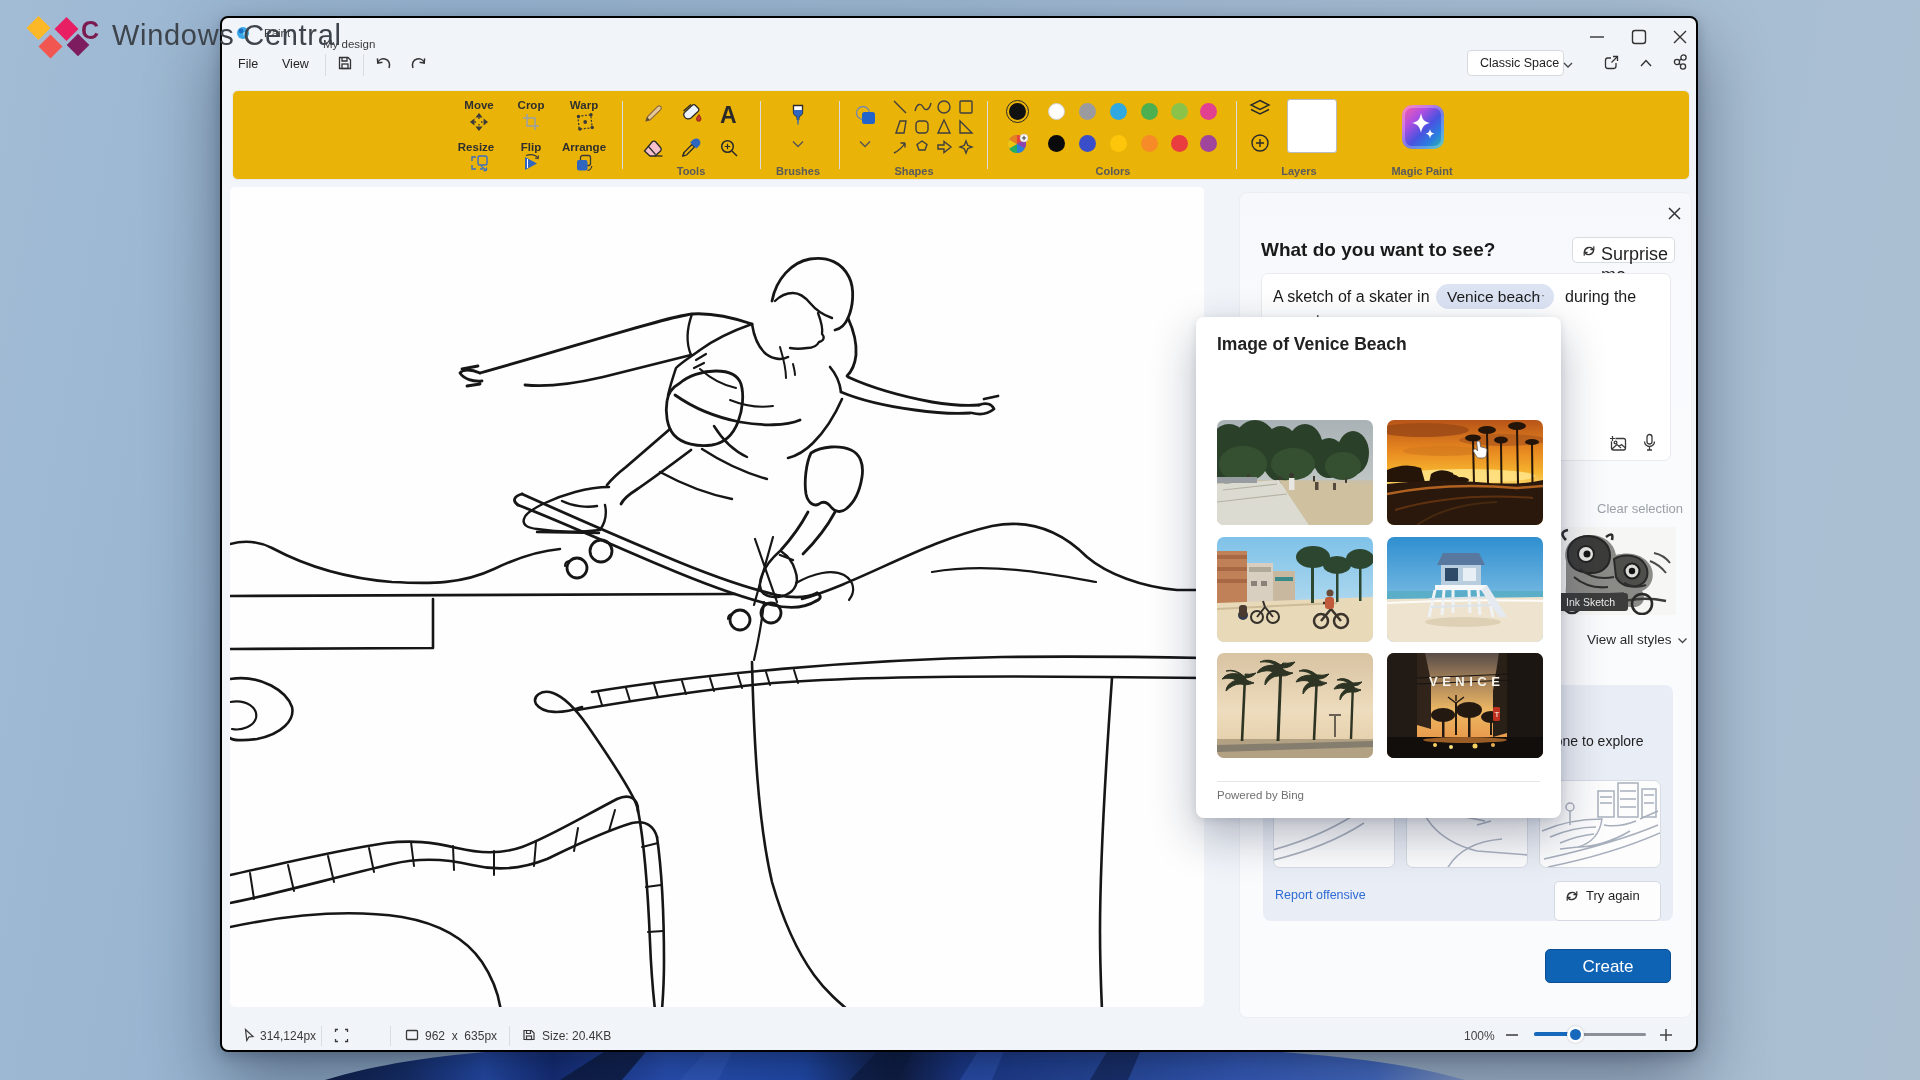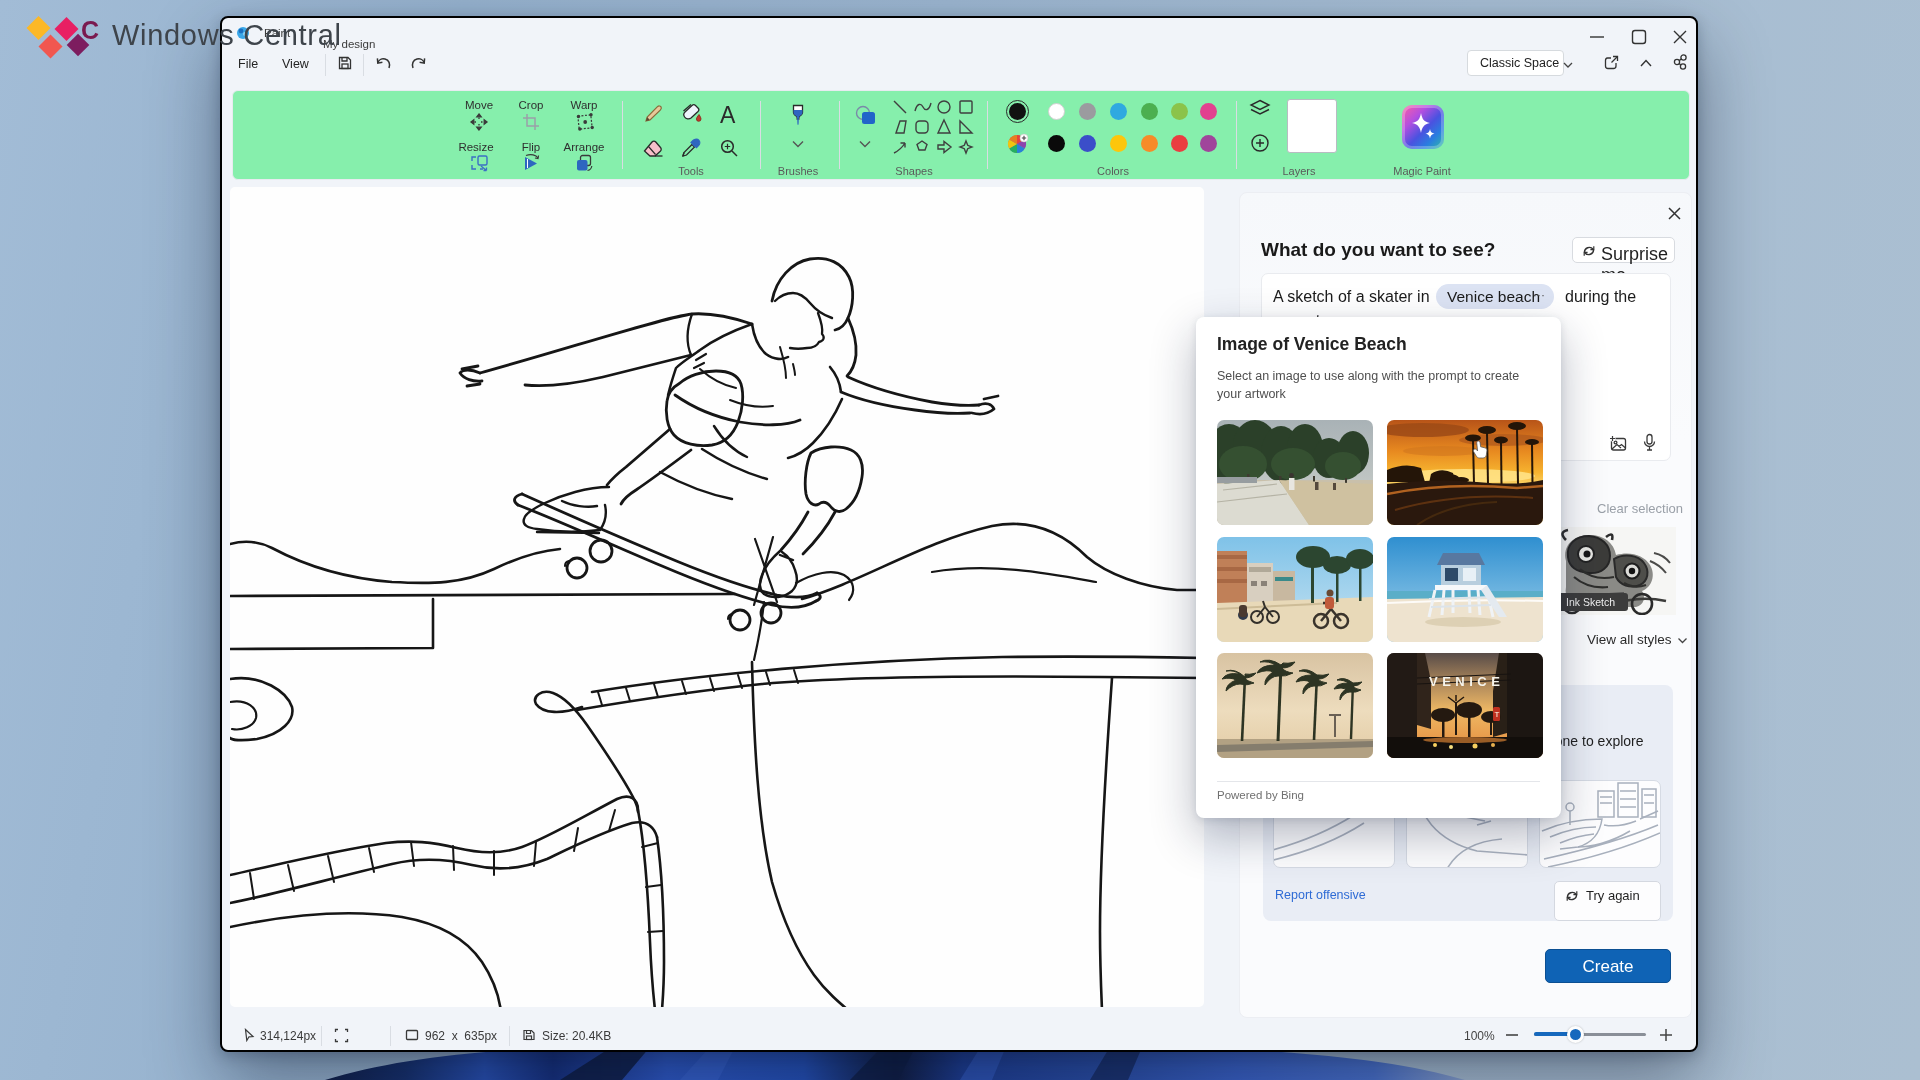--- a/index.html
+++ b/index.html
@@ -17,21 +17,21 @@
   #win { position:absolute; left:220px; top:16px; width:1478px; height:1036px;
     background:#f1f4f9; border-radius:8px;
     box-shadow: 0 30px 70px rgba(10,20,40,.42), 0 4px 14px rgba(10,20,40,.22);
     border:2px solid #000000;
   }
   .tbtxt { position:absolute; font-size:11.5px; color:#3c3c3c; }
   .menutxt { position:absolute; font-size:12.5px; color:#242424; }
   .vsep { position:absolute; width:1px; background:#d9dde3; }
   
   #ribbon { position:absolute; left:10px; top:72px; width:1458px; height:90px;
-    background:#86efac; border-radius:6px; border:1px solid #e8ebf0; }
+    background:#eab308; border-radius:6px; border:1px solid #e8ebf0;font-weight:bold; }
   .rlabel { position:absolute; font-size:11px; color:#5a5a5a; white-space:nowrap; transform:translateX(-50%); }
   .rlabel2 { position:absolute; font-size:11.5px; color:#2f2f2f; white-space:nowrap; transform:translateX(-50%); }
   .sw { position:absolute; width:17px; height:17px; border-radius:50%; }
   
   #canvas { position:absolute; left:8px; top:169px; width:974px; height:820px; background:#fefefe; border-radius:5px; }
   
   #panel { position:absolute; left:1017px; top:174px; width:453px; height:826px;
     background:linear-gradient(180deg,#f6f8fb, #fafbfd 30%, #fafbfd); border-radius:8px; border:1px solid #eceef3; }
   
   #popup { position:absolute; left:974px; top:299px; width:365px; height:501px; background:#fff;
@@ -531,21 +531,20 @@
     <div class="abs" style="left:1312px;top:1015px;width:112px;height:3px;background:#8a8f98;border-radius:2px;"></div>
     <div class="abs" style="left:1312px;top:1014px;width:41px;height:4px;background:#1668bd;border-radius:2px;"></div>
     <div class="abs" style="left:1345px;top:1008px;width:17px;height:17px;border-radius:50%;background:#1668bd;border:3px solid #fdfdfd;box-shadow:0 0 2px rgba(0,0,0,.25);"></div>
     <svg class="abs" style="left:1436px;top:1009px" width="16" height="16" viewBox="0 0 16 16">
         <path d="M8,2 V14 M2,8 H14" stroke="#444" stroke-width="1.5"></path>
       </svg>
   </div>
 
   <div id="popup">
     <div class="abs" style="left:21px;top:17px;font-size:17.5px;font-weight:bold;color:#222;">Image of Venice Beach</div>
-    <div class="abs" style="left:21px;top:50px;font-size:12.5px;color:#4f4f4f;line-height:18px;">Select an image to use along with the prompt to create<br>your artwork</div>
 
     <div class="thumb" style="left:21px;top:103px;">
       <svg width="156" height="105" viewBox="0 0 156 105">
         <defs>
             <linearGradient id="sky1" x1="0" y1="0" x2="0" y2="1">
               <stop offset="0" stop-color="#a9b2b6"></stop>
               <stop offset="1" stop-color="#cfd3cd"></stop>
             </linearGradient>
           </defs>
         <rect width="156" height="105" fill="url(#sky1)"></rect>

